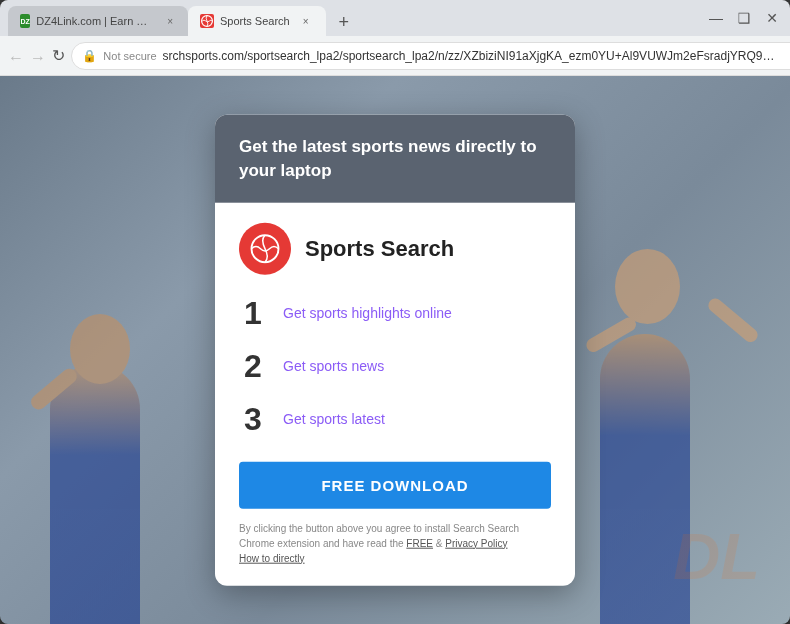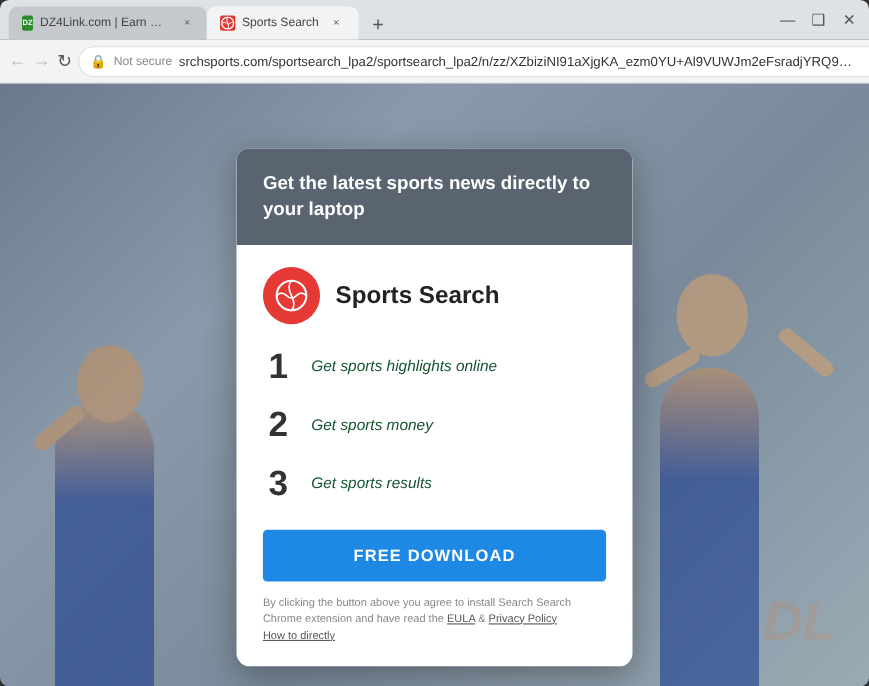--- a/index.html
+++ b/index.html
@@ -234,21 +234,20 @@
     .card {
       position: absolute;
       left: 50%;
       top: 50%;
       transform: translate(-50%, -50%);
       width: 360px;
       background: white;
       border-radius: 12px;
       overflow: hidden;
       box-shadow: 0 8px 30px rgba(0,0,0,0.3);
-      margin-top: 20px;
     }
 
     .card-header {
       background: #5a6370;
       padding: 20px 24px;
     }
 
     .card-header-text {
       color: white;
       font-size: 17px;
@@ -307,22 +306,21 @@
       font-size: 32px;
       font-weight: 700;
       color: #333;
       width: 28px;
       text-align: center;
       flex-shrink: 0;
     }
 
     .feature-text {
       font-size: 14px;
-      color: #14532d;
-      font-style: italic;
+      color: #8b5cf6;
     }
 
     .download-btn {
       width: 100%;
       height: 47px;
       background: #1e88e5;
       color: white;
       font-size: 15px;
       font-weight: 700;
       letter-spacing: 1px;
@@ -414,21 +412,21 @@
       </div>
 
       <div style="position:absolute;bottom:0;right:10px;width:200px;height:380px;opacity:0.6;">
         <div style="position:absolute;bottom:0;left:20px;width:90px;height:290px;background:linear-gradient(180deg,#c49060 0%,#1a3a90 35%,#1a3a90 100%);border-radius:45px 45px 0 0;"></div>
         <div style="position:absolute;top:5px;left:35px;width:65px;height:75px;background:#d4a070;border-radius:50%;"></div>
 
         <div style="position:absolute;top:50px;right:10px;width:60px;height:14px;background:#d4a070;border-radius:10px;transform:rotate(40deg);transform-origin:left center;"></div>
         <div style="position:absolute;top:70px;left:0;width:55px;height:14px;background:#d4a070;border-radius:10px;transform:rotate(-30deg);transform-origin:right center;"></div>
       </div>
 
-      <div class="watermark" style="font-size:50px;opacity:0.12;color:#ff6600;font-weight:900;position:absolute;bottom:30px;right:30px;font-style:italic;">DL</div>
+      <div class="watermark" style="font-size:65px;opacity:0.12;color:#ff6600;font-weight:900;position:absolute;bottom:30px;right:30px;font-style:italic;">DL</div>
     </div>
 
     <div class="card">
 
       <div class="card-header">
         <div class="card-header-text">Get the latest sports news directly to your laptop</div>
       </div>
 
       <div class="card-body">
 
@@ -443,32 +441,32 @@
           <div class="brand-name">Sports Search</div>
         </div>
 
         <div class="feature-list">
           <div class="feature-item">
             <span class="feature-num">1</span>
             <span class="feature-text">Get sports highlights online</span>
           </div>
           <div class="feature-item">
             <span class="feature-num">2</span>
-            <span class="feature-text">Get sports money</span>
+            <span class="feature-text">Get sports news</span>
           </div>
           <div class="feature-item">
             <span class="feature-num">3</span>
-            <span class="feature-text">Get sports results</span>
+            <span class="feature-text">Get sports latest</span>
           </div>
         </div>
 
         <button class="download-btn">FREE DOWNLOAD</button>
 
         <div class="disclaimer">
-          <span>By clicking the button above you agree to install Search Search Chrome extension and have read the </span><a href="#">EULA</a><span> &amp; </span><a href="#">Privacy Policy</a><br>
+          <span>By clicking the button above you agree to install Search Search Chrome extension and have read the </span><a href="#">FREE</a><span> &amp; </span><a href="#">Privacy Policy</a><br>
           <a href="#">How to directly</a>
         </div>
 
       </div>
     </div>
 
   </div>
 </div>
 
 </body></html>

